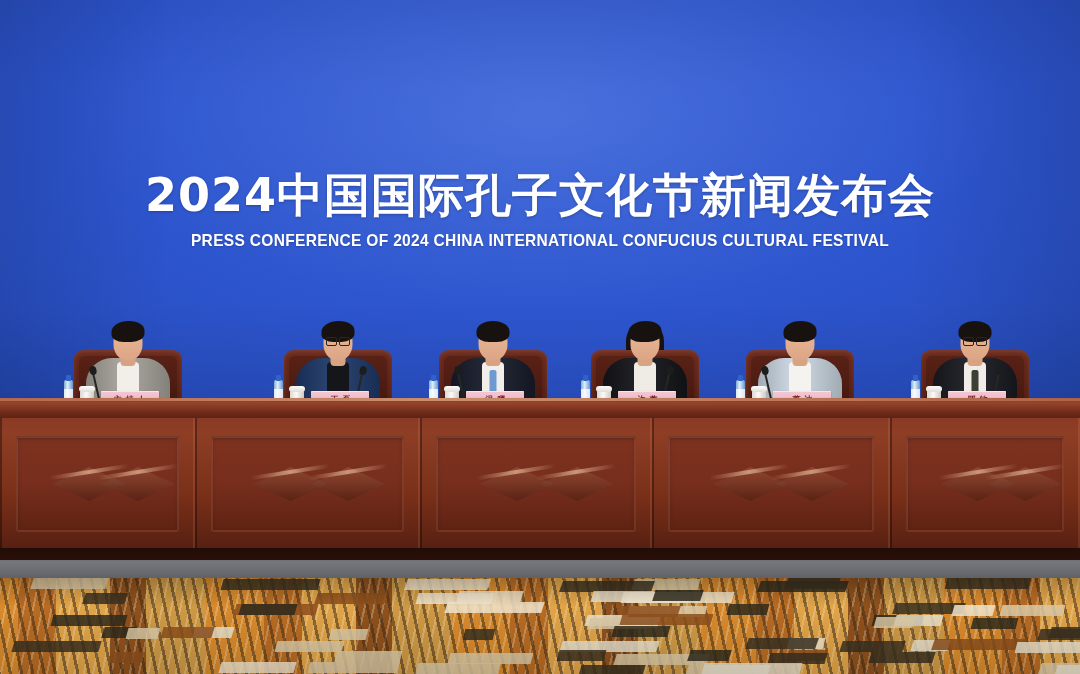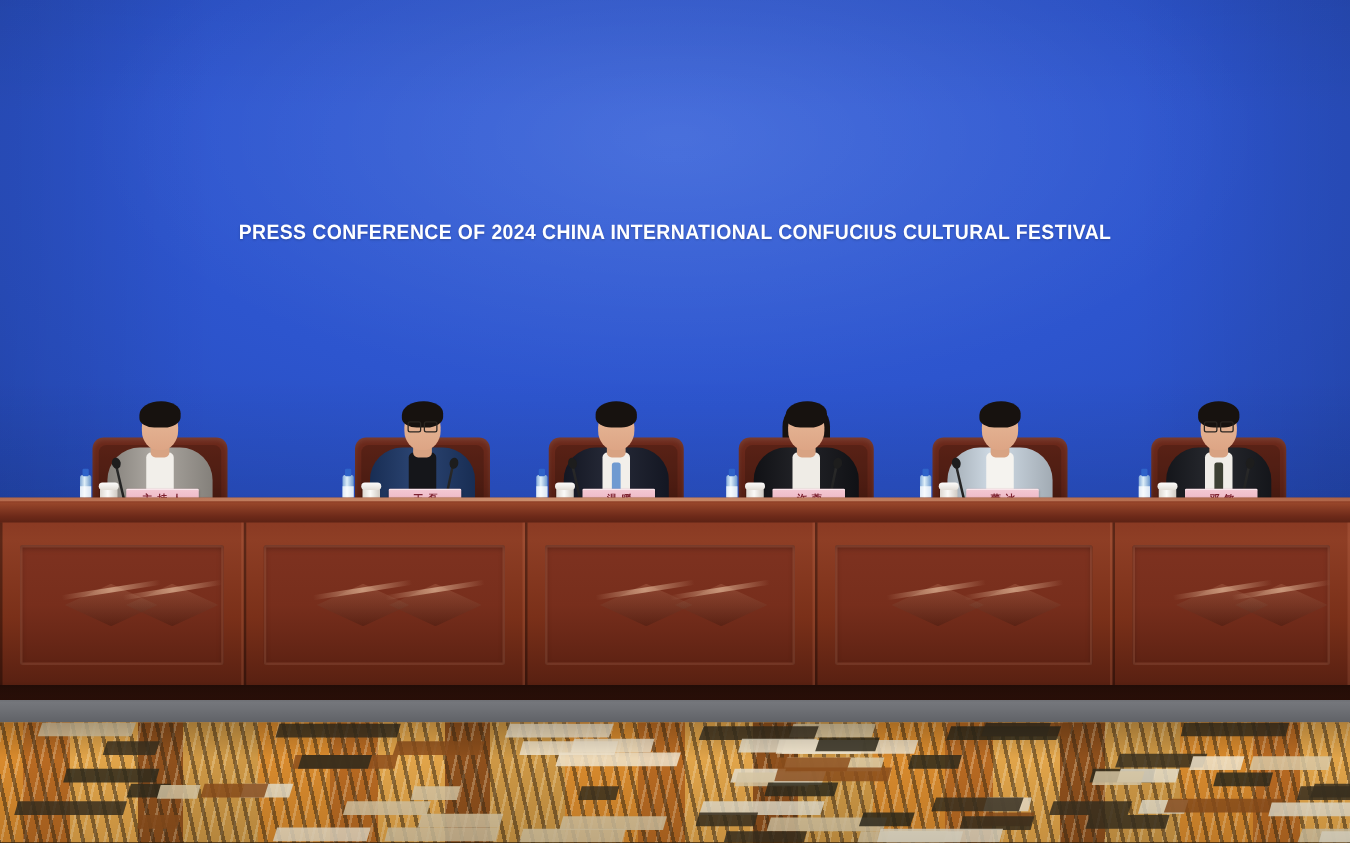--- a/index.html
+++ b/index.html
@@ -234,20 +234,21 @@
 </style>
 </head>
 <body>
 
 <div id="stage">
 
   <div class="backdrop"></div>
   <div class="backdrop-vig"></div>
 
   <div class="title-block">
+    <div class="title-cn">2024中国国际孔子文化节新闻发布会</div>
     <div class="title-en">PRESS CONFERENCE OF 2024 CHINA INTERNATIONAL CONFUCIUS CULTURAL FESTIVAL</div>
   </div>
 
   <div class="people" id="people">
       <div class="person" style="left: 68px; width: 120px; height: 118px;">
         <div class="chair"></div>
         <div class="body" style="background: rgb(169, 164, 157);">
           <div class="shirt" style="background: rgb(242, 239, 234);"></div>
         </div>
         <div class="neck"></div>

